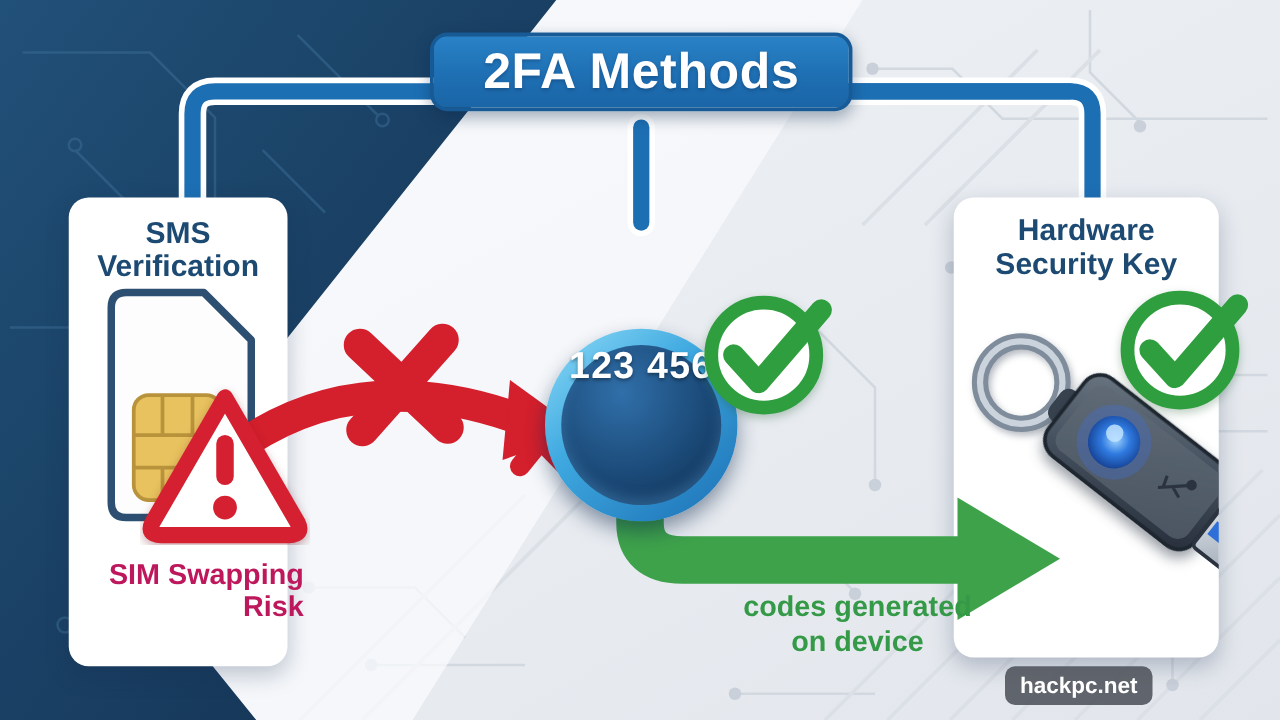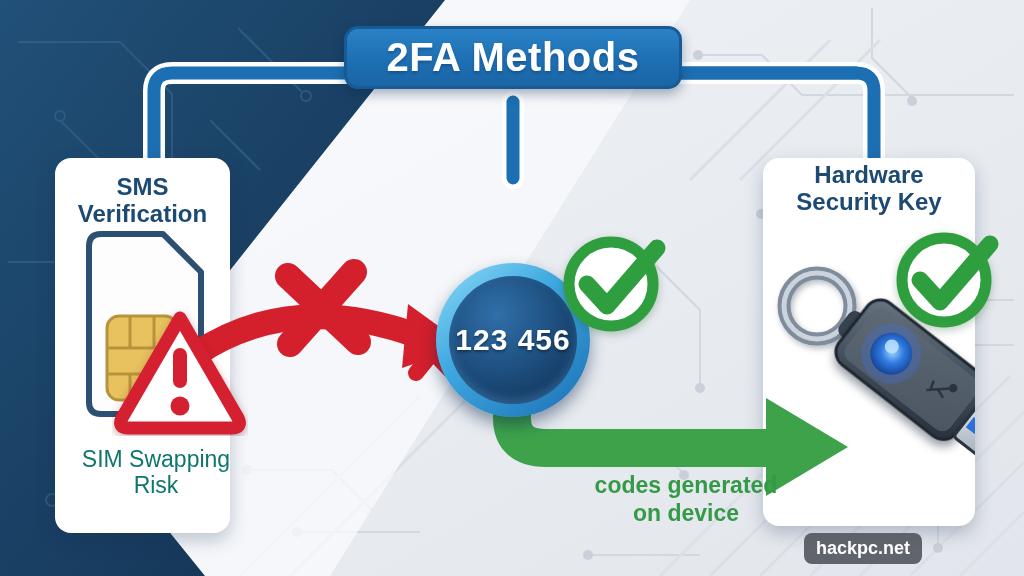--- a/index.html
+++ b/index.html
@@ -17,42 +17,42 @@
   .title-box span{color:#fff;font-weight:bold;font-size:40px;letter-spacing:.5px;
     text-shadow:0 2px 3px rgba(10,40,80,.35);}
 
   
   .card{background:#fff;border-radius:16px;box-shadow:0 7px 18px rgba(22,44,80,.25);z-index:2;}
   .card-sms{left:55px;top:158px;width:175px;height:375px;}
   .card-key{left:763px;top:158px;width:212px;height:368px;}
   .card-h{color:#1c4a72;font-weight:bold;font-size:24px;line-height:1.12;
     text-align:center;margin:0 auto;}
   .sms-h{padding-top:16px;width:130px;}
-  .key-h{padding-top:4px;width:165px;}
-  .risk-label{left:14px;top:288px;width:174px;text-align:center;color:#0f766e;
-    font-weight:normal;font-size:23px;line-height:1.15;z-index:4;}
+  .key-h{padding-top:14px;width:165px;}
+  .risk-label{left:14px;top:288px;width:174px;text-align:right;color:#be185d;
+    font-weight:bold;font-size:23px;line-height:1.15;z-index:4;}
 
   
   .phone{left:425px;top:168px;width:182px;height:352px;border-radius:30px;
     border:7px solid #2a3847;box-sizing:border-box;
     background:linear-gradient(155deg,#fcfdfe 0%,#eef3f8 45%,#dce5ef 100%);
     box-shadow:0 12px 22px rgba(25,45,80,.3), inset 0 0 0 2px #8fa0b2;z-index:2;}
   .notch{left:calc(50% - 44px);top:-1px;width:88px;height:16px;background:#2a3847;
     border-radius:0 0 10px 10px;}
   .speaker{left:calc(50% - 17px);top:6px;width:34px;height:4px;background:#53687d;border-radius:2px;}
   .phone-h{left:0;top:30px;width:100%;display:flex;justify-content:center;}
   .phone-h div{width:150px;text-align:center;color:#1b4a74;font-weight:bold;
     font-size:23px;line-height:1.15;}
   .code-circle{left:436px;top:263px;width:154px;height:154px;border-radius:50%;
     background:linear-gradient(140deg,#8fdcf8 0%,#3fa9e0 40%,#1b6fb4 100%);
     box-shadow:0 8px 16px rgba(8,36,70,.45);z-index:4;
     display:flex;align-items:center;justify-content:center;}
   .code-inner{width:128px;height:128px;border-radius:50%;
     background:radial-gradient(circle at 38% 30%, #306fa9 0%, #1b4a78 55%, #0e2c50 100%);
-    display:flex;align-items:center;justify-content:center;
+    display:flex;align-items:flex-start;justify-content:center;
     box-shadow:inset 0 -5px 10px rgba(120,200,255,.25);}
   .code-inner span{color:#fff;font-weight:bold;font-size:30px;letter-spacing:1px;
     text-shadow:0 2px 3px rgba(0,0,0,.4);}
 
   
   .check{width:150px;height:130px;z-index:4;}
   .check-app{left:545px;top:222px;}
   .check-key{left:878px;top:218px;}
 
   

